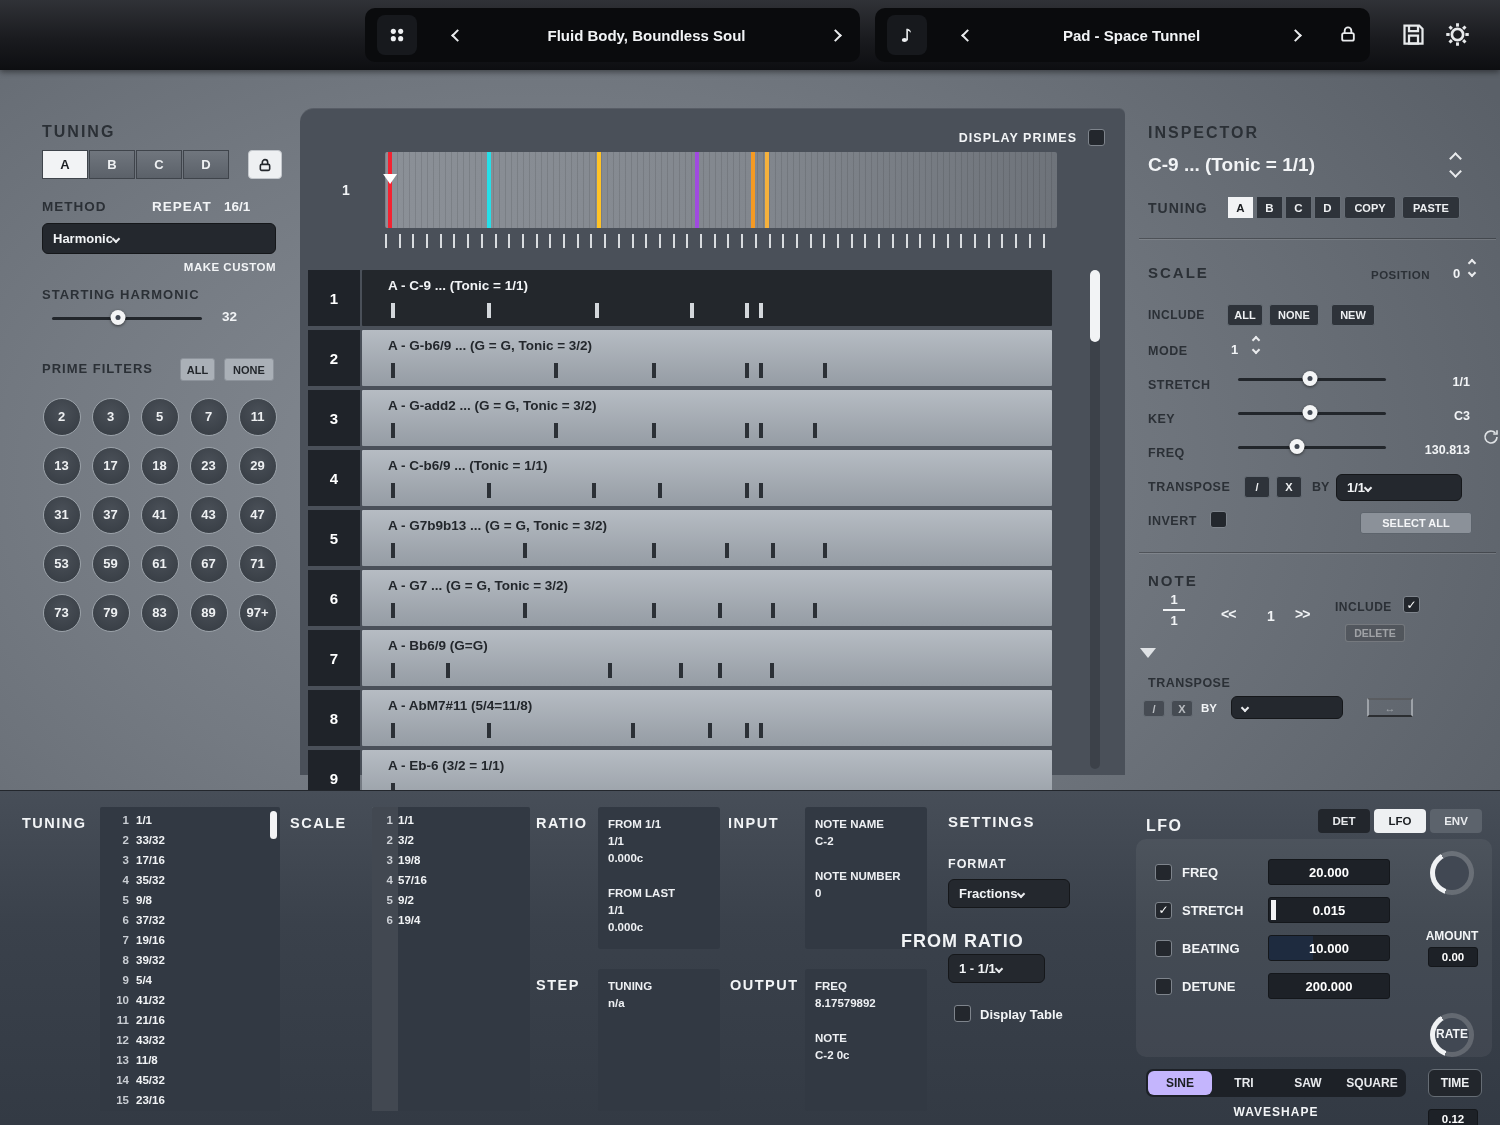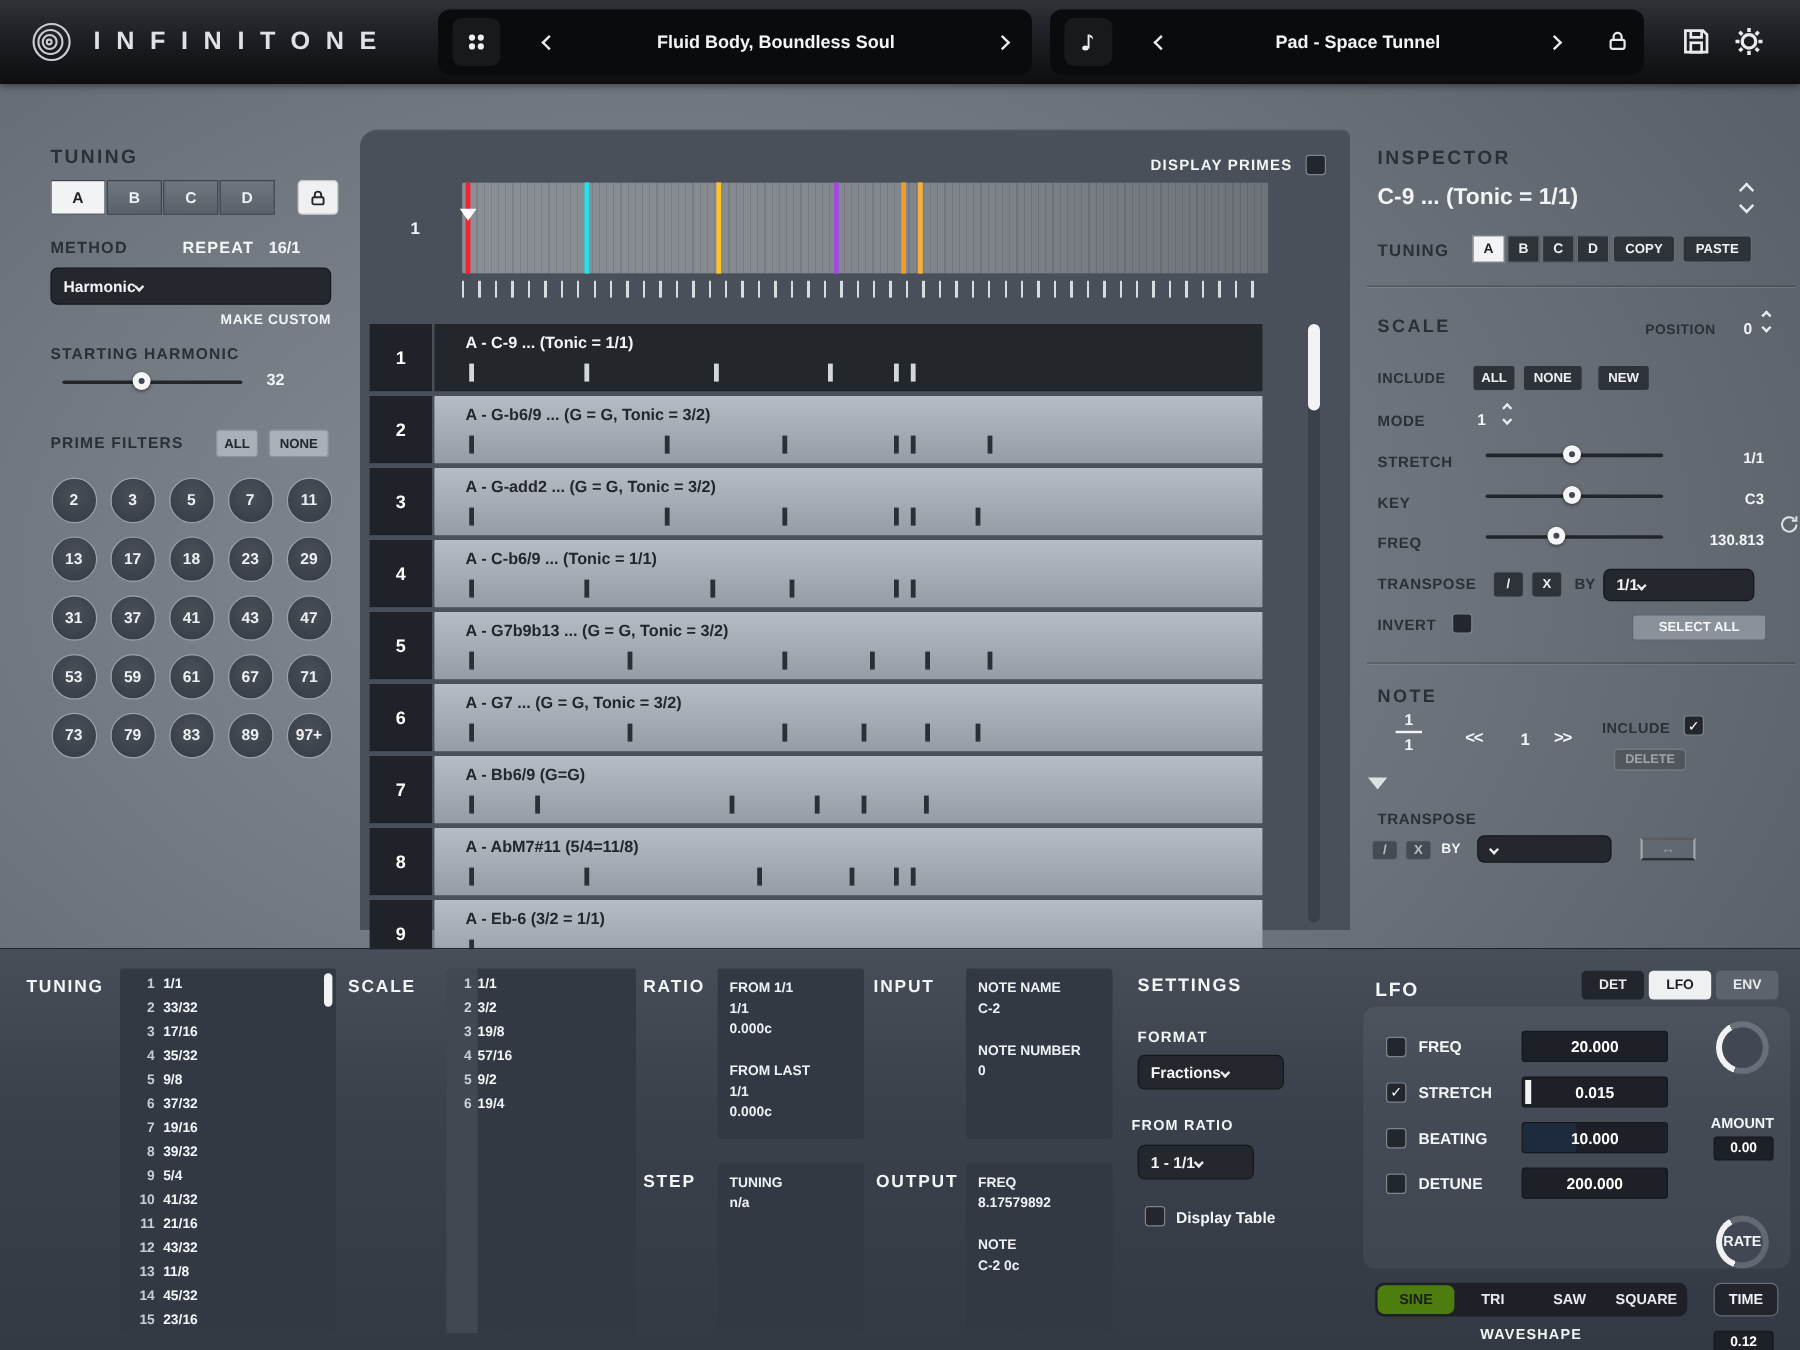--- a/index.html
+++ b/index.html
@@ -108,39 +108,28 @@
       border-radius:3px;color:#fff;font-weight:700;font-size:13px;width:122px;height:26px;cursor:pointer}
   .lfo-field.with-ind::before{content:"";position:absolute;left:2px;top:2px;bottom:2px;width:5px;background:#f2f3f4}
   .lfo-field.beating{background:linear-gradient(90deg,#1e2b3f 0 44px,#1d2127 44px)}
   .lfo-field.small{width:50px;height:20px;font-size:11.5px}
   .knob{width:44px;height:44px;border-radius:50%;position:relative;cursor:pointer;
       background:conic-gradient(from 200deg,#f0f2f4 0 130deg,rgba(255,255,255,.18) 130deg 360deg)}
   .knob::after{content:"";position:absolute;inset:5px;border-radius:50%;background:#414853}
   .wave-wrap{display:flex;background:#1d2127;border-radius:7px;padding:2px}
   .wave-seg{flex:1;display:flex;align-items:center;justify-content:center;border:none;background:none;color:#e8eaed;
       font-weight:700;font-size:12px;border-radius:6px;cursor:pointer}
-  .wave-seg.sel{background:#4d7c0f;color:#1b1e22}
+  .wave-seg.sel{background:#c4b5fd;color:#1b1e22}
 </style>
 </head>
 <body>
 
 <div class="app">
 
   <header class="topbar">
-    <div class="brand">
-      <svg width="38" height="38" viewBox="0 0 38 38">
-        <g fill="none" stroke="#c8ccd1" stroke-width="1.8">
-          <circle cx="19" cy="19" r="15"></circle>
-            <circle cx="18" cy="19" r="10"></circle>
-            <circle cx="17.4" cy="19" r="5.8"></circle>
-            <circle cx="17" cy="19" r="2"></circle>
-        </g>
-      </svg>
-      <span class="brand-text">INFINITONE</span>
-    </div>
 
     <div class="pill a" style="left:365px;top:8px;width:495px;height:54px">
       <button class="pill-icon">
         <svg width="22" height="22" viewBox="0 0 24 24" fill="#eef0f2">
           <circle cx="8" cy="8" r="2.8"></circle>
             <circle cx="16" cy="8" r="2.8"></circle>
             <circle cx="8" cy="16" r="2.8"></circle>
             <circle cx="16" cy="16" r="2.8"></circle>
         </svg>
       </button>
@@ -637,21 +626,21 @@
         <div class="box-line">NOTE</div>
         <div class="box-line">C-2 0c</div>
       </div>
 
     <h3 class="a col-label" style="left:948px;top:22px;font-size:15px">SETTINGS</h3>
     <div class="a wt" style="left:948px;top:66px;font-size:12.5px;letter-spacing:1px">FORMAT</div>
     <div class="a dd" style="left:948px;top:88px;width:122px;height:29px">
       <span>Fractions</span>
       <span class="chev chev-down sm"></span>
     </div>
-    <div class="a wt" style="left:943px;top:140px;font-size:12px;letter-spacing:1px">FROM RATIO</div>
+    <div class="a wt" style="left:901px;top:140px;font-size:18px;letter-spacing:1px">FROM RATIO</div>
     <div class="a dd" style="left:948px;top:163px;width:97px;height:29px">
       <span>1 - 1/1</span>
       <span class="chev chev-down sm"></span>
     </div>
     <div class="a cb" style="left:954px;top:214px"></div>
     <div class="a wt" style="left:980px;top:216px;font-size:13px">Display Table</div>
 
     <div class="a lfo-bg" style="left:1136px;top:48px;width:356px;height:218px"></div>
     <h3 class="a col-label ls2" style="left:1146px;top:26px;font-size:16px">LFO</h3>
     <div class="a" style="left:1318px;top:18px;display:flex;gap:4px">

